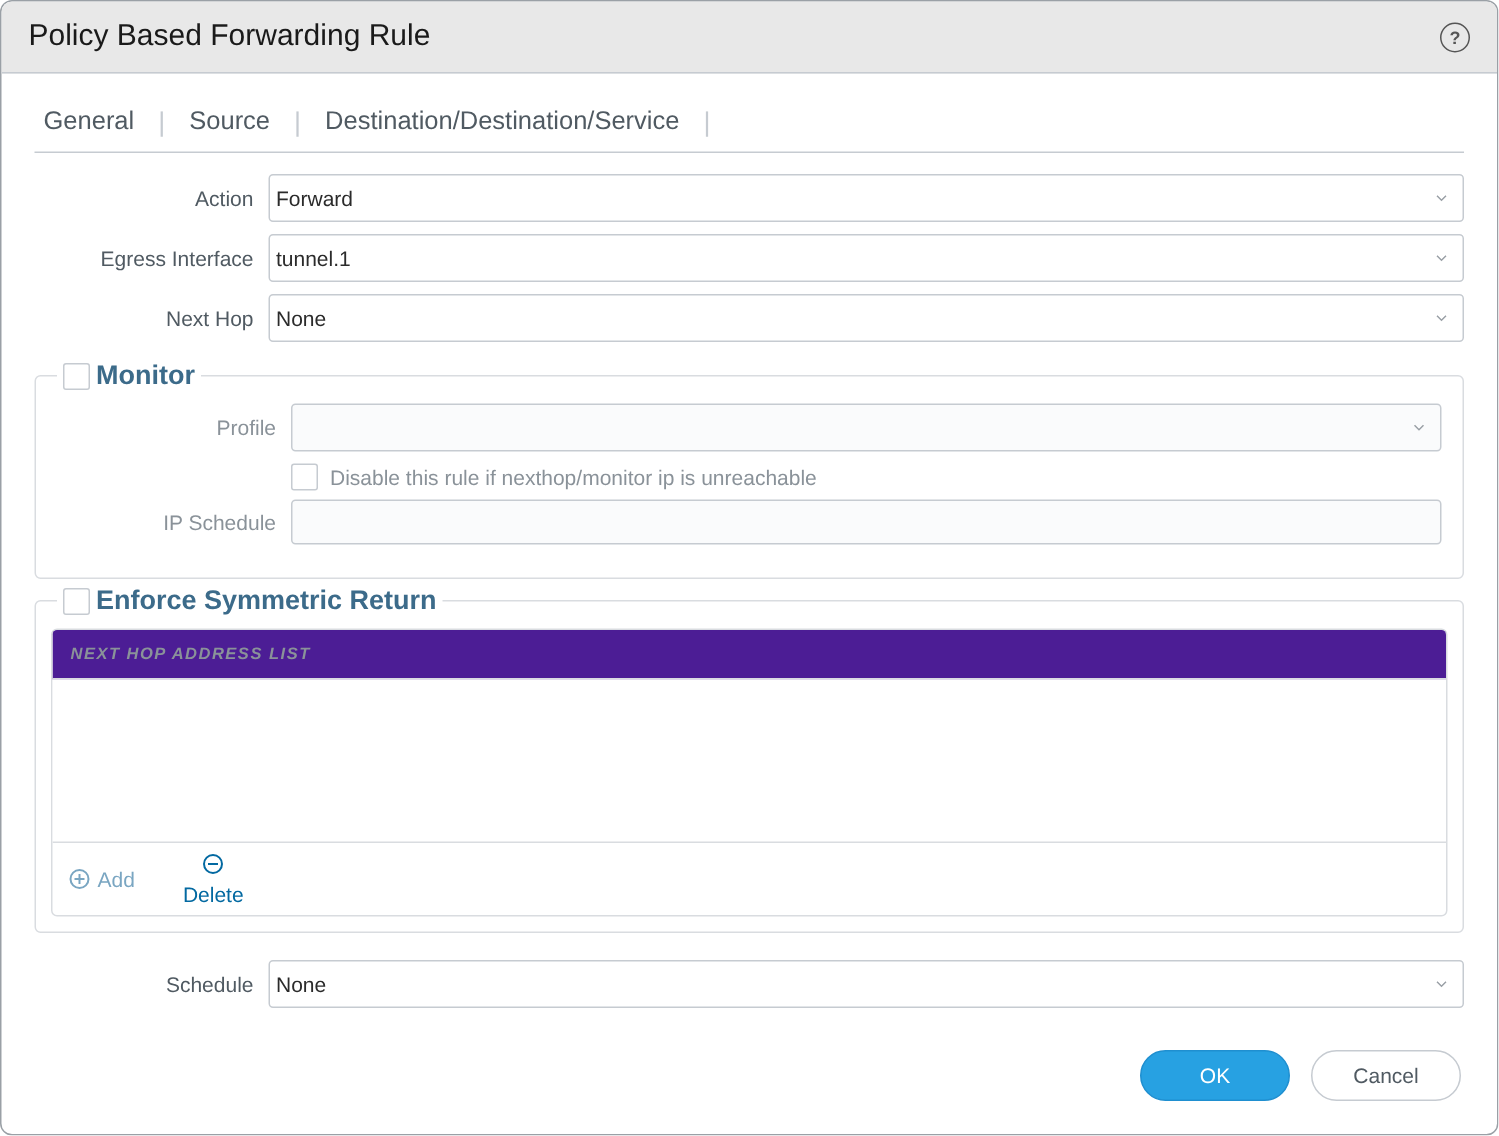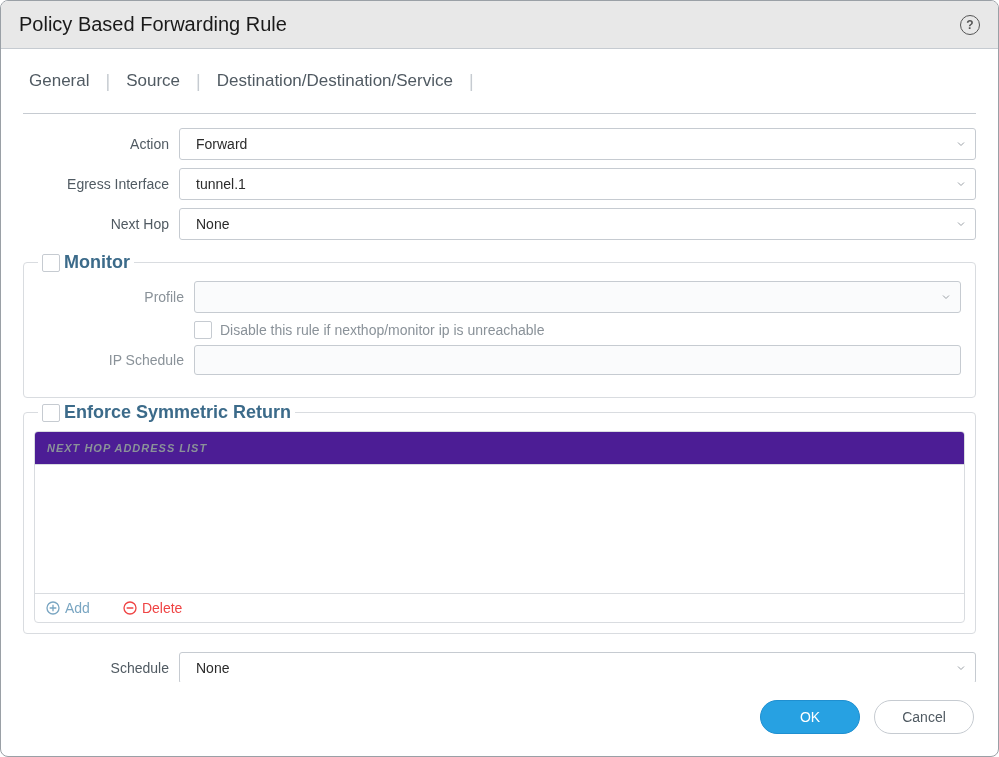--- a/index.html
+++ b/index.html
@@ -68,21 +68,21 @@
     display: flex;
     flex-direction: column;
     overflow: hidden;
   }
   
   .tabbar {
     display: flex;
     align-items: center;
     border-bottom: 1px solid var(--border-gray);
     gap: 6px;
-    padding-bottom: 12px;
+    padding-bottom: 0;
     margin-bottom: 14px;
   }
   .tab {
     padding: 10px 6px 10px 6px;
     font-size: 17px;
     color: var(--text-mid);
     cursor: pointer;
     position: relative;
   }
   .tab-sep {
@@ -122,21 +122,21 @@
   .form-control {
     flex: 1 1 auto;
   }
   .select {
     position: relative;
     border: 1px solid var(--border-gray);
     border-radius: 3px;
     height: 30px;
     display: flex;
     align-items: center;
-    padding: 0 28px 0 16px;
+    padding: 0 28px 0 4px;
     background: #fff;
     cursor: pointer;
   }
   .select.disabled {
     background: #fafbfc;
     color: var(--text-muted);
     cursor: default;
   }
   .select .value { font-size: 14px; color: inherit; }
   .select svg.chev {
@@ -239,21 +239,21 @@
     align-items: center;
   }
   .icon-btn {
     display: inline-flex;
     align-items: center;
     gap: 4px;
     font-size: 14px;
     cursor: pointer;
   }
   .icon-btn.add { color: #7aa6c2; }
-  .icon-btn.delete { color: #ef4444; cursor: default; }
+  .icon-btn.delete { color: #0369a1; cursor: default; flex-direction: column; }
   .icon-btn svg { width: 16px; height: 16px; }
   
   .dialog-footer {
     padding: 18px 24px 22px 24px;
     display: flex;
     justify-content: flex-end;
     gap: 14px;
   }
   .btn {
     min-width: 100px;

